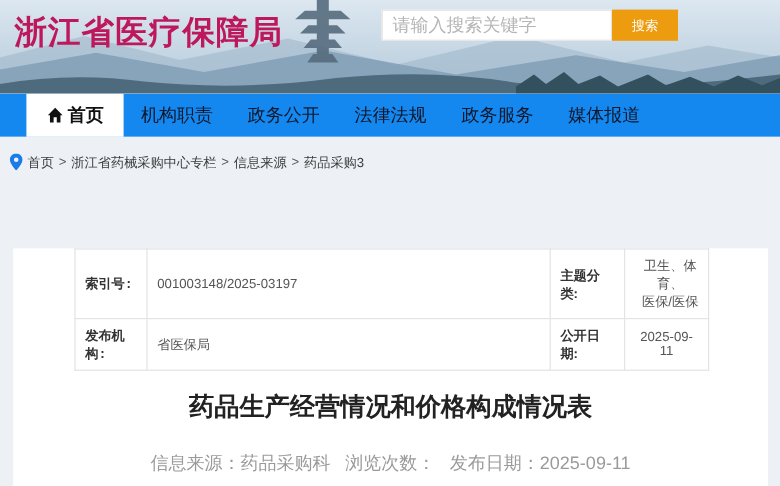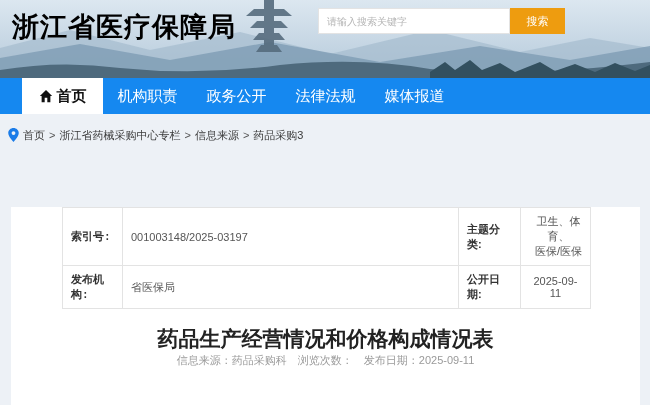--- a/index.html
+++ b/index.html
@@ -3,32 +3,32 @@
 <meta charset="utf-8">
 <style>
   * { margin:0; padding:0; box-sizing:border-box; }
   html,body { width:650px; height:405px; overflow:hidden;
     font-family:"Liberation Sans","DejaVu Sans",sans-serif; background:#edf1f6; }
 
   
   .header { position:relative; width:650px; height:78px; overflow:hidden; }
   .header-bg { position:absolute; left:0; top:0; width:650px; height:78px; }
   .site-title { position:absolute; left:12px; top:9px; font-size:27px; font-weight:bold;
-    color:#000000; letter-spacing:1px; white-space:nowrap; }
+    color:#be185d; letter-spacing:1px; white-space:nowrap; }
   .search-box { position:absolute; left:318px; top:8px; display:flex; height:26px; }
   .search-input { width:192px; height:26px; border:1px solid #e3e3e3; background:#fff;
-    padding:0 8px; font-size:10px; color:#333; outline:none; }
+    padding:0 8px; font-size:15px; color:#333; outline:none; }
   .search-input::placeholder { color:#b5b5b5; }
   .search-btn { width:55px; height:26px; border:none; background:#ee9c0f; color:#fff;
     font-size:11px; cursor:pointer; }
 
   
   .nav { display:flex; width:650px; height:36px; background:#1588f0; align-items:stretch; }
   .nav-item { display:flex; align-items:center; justify-content:center; width:89px;
-    color:#ffffff; font-size:15px; cursor:pointer; white-space:nowrap; }
+    color:#0f172a; font-size:15px; cursor:pointer; white-space:nowrap; }
   .nav-item.active { background:#fff; color:#111; width:81px; margin-left:22px; font-weight:bold; }
   .home-icon { width:14px; height:14px; margin-right:4px; display:inline-block; }
 
   
   .breadcrumb { display:flex; align-items:center; height:42px; padding-left:8px;
     font-size:11px; color:#3a3a3a; background:#edf1f6; }
   .pin-icon { width:11px; height:14px; margin-right:4px; display:inline-block; }
   .crumb { cursor:pointer; }
   .crumb-sep { margin:0 4px; color:#555; }
 
@@ -38,21 +38,21 @@
   .info-table { border-collapse:collapse; margin:51px 0 0 51px; width:528px;
     table-layout:fixed; }
   .info-table td { border:1px solid #e3e3e3; font-size:11px; color:#555;
     padding:6px 8px; vertical-align:middle; background:#fff; }
   .info-table td.lbl { font-weight:bold; color:#333; }
   .col1 { width:60px;font-family:Liberation Mono, monospace; } .col2 { width:336px; } .col3 { width:62px; } .col4 { width:70px;text-align:center; }
   td.pre { white-space:pre-line; padding-right:2px; }
 
   .article-title { margin-top:16px; text-align:center; font-size:21px; font-weight:bold;
     color:#222; }
-  .article-meta { margin-top:0; text-align:center; font-size:11px; color:#9a9a9a; }
+  .article-meta { margin-top:24px; text-align:center; font-size:15px; color:#9a9a9a; }
   .article-meta span { margin:0 4px; }
 </style>
 </head>
 <body>
 
 <div class="header">
   <svg class="header-bg" viewBox="0 0 650 78" preserveAspectRatio="none">
     <defs>
       <linearGradient id="sky" x1="0" y1="0" x2="0" y2="1">
         <stop offset="0" stop-color="#dce7f0"></stop>
@@ -83,20 +83,21 @@
 <div class="nav">
   <div class="nav-item active">
     <svg class="home-icon" viewBox="0 0 16 16">
       <path d="M8 1 L15 8 L13 8 L13 15 L9.5 15 L9.5 10 L6.5 10 L6.5 15 L3 15 L3 8 L1 8 Z" fill="#111"></path>
     </svg>
     <span>首页</span>
   </div>
   <div class="nav-item">机构职责</div>
   <div class="nav-item">政务公开</div>
   <div class="nav-item">法律法规</div>
+  <div class="nav-item">政务服务</div>
   <div class="nav-item">媒体报道</div>
 </div>
 
 <div class="breadcrumb">
   <svg class="pin-icon" viewBox="0 0 12 16">
     <path d="M6 0 C2.7 0 0 2.6 0 5.8 C0 10 6 16 6 16 C6 16 12 10 12 5.8 C12 2.6 9.3 0 6 0 Z M6 8 A2.2 2.2 0 1 1 6 3.6 A2.2 2.2 0 0 1 6 8 Z" fill="#1b7ce8"></path>
   </svg>
   <span class="crumb">首页</span>
   <span class="crumb-sep">&gt;</span>
   <span class="crumb">浙江省药械采购中心专栏</span>

